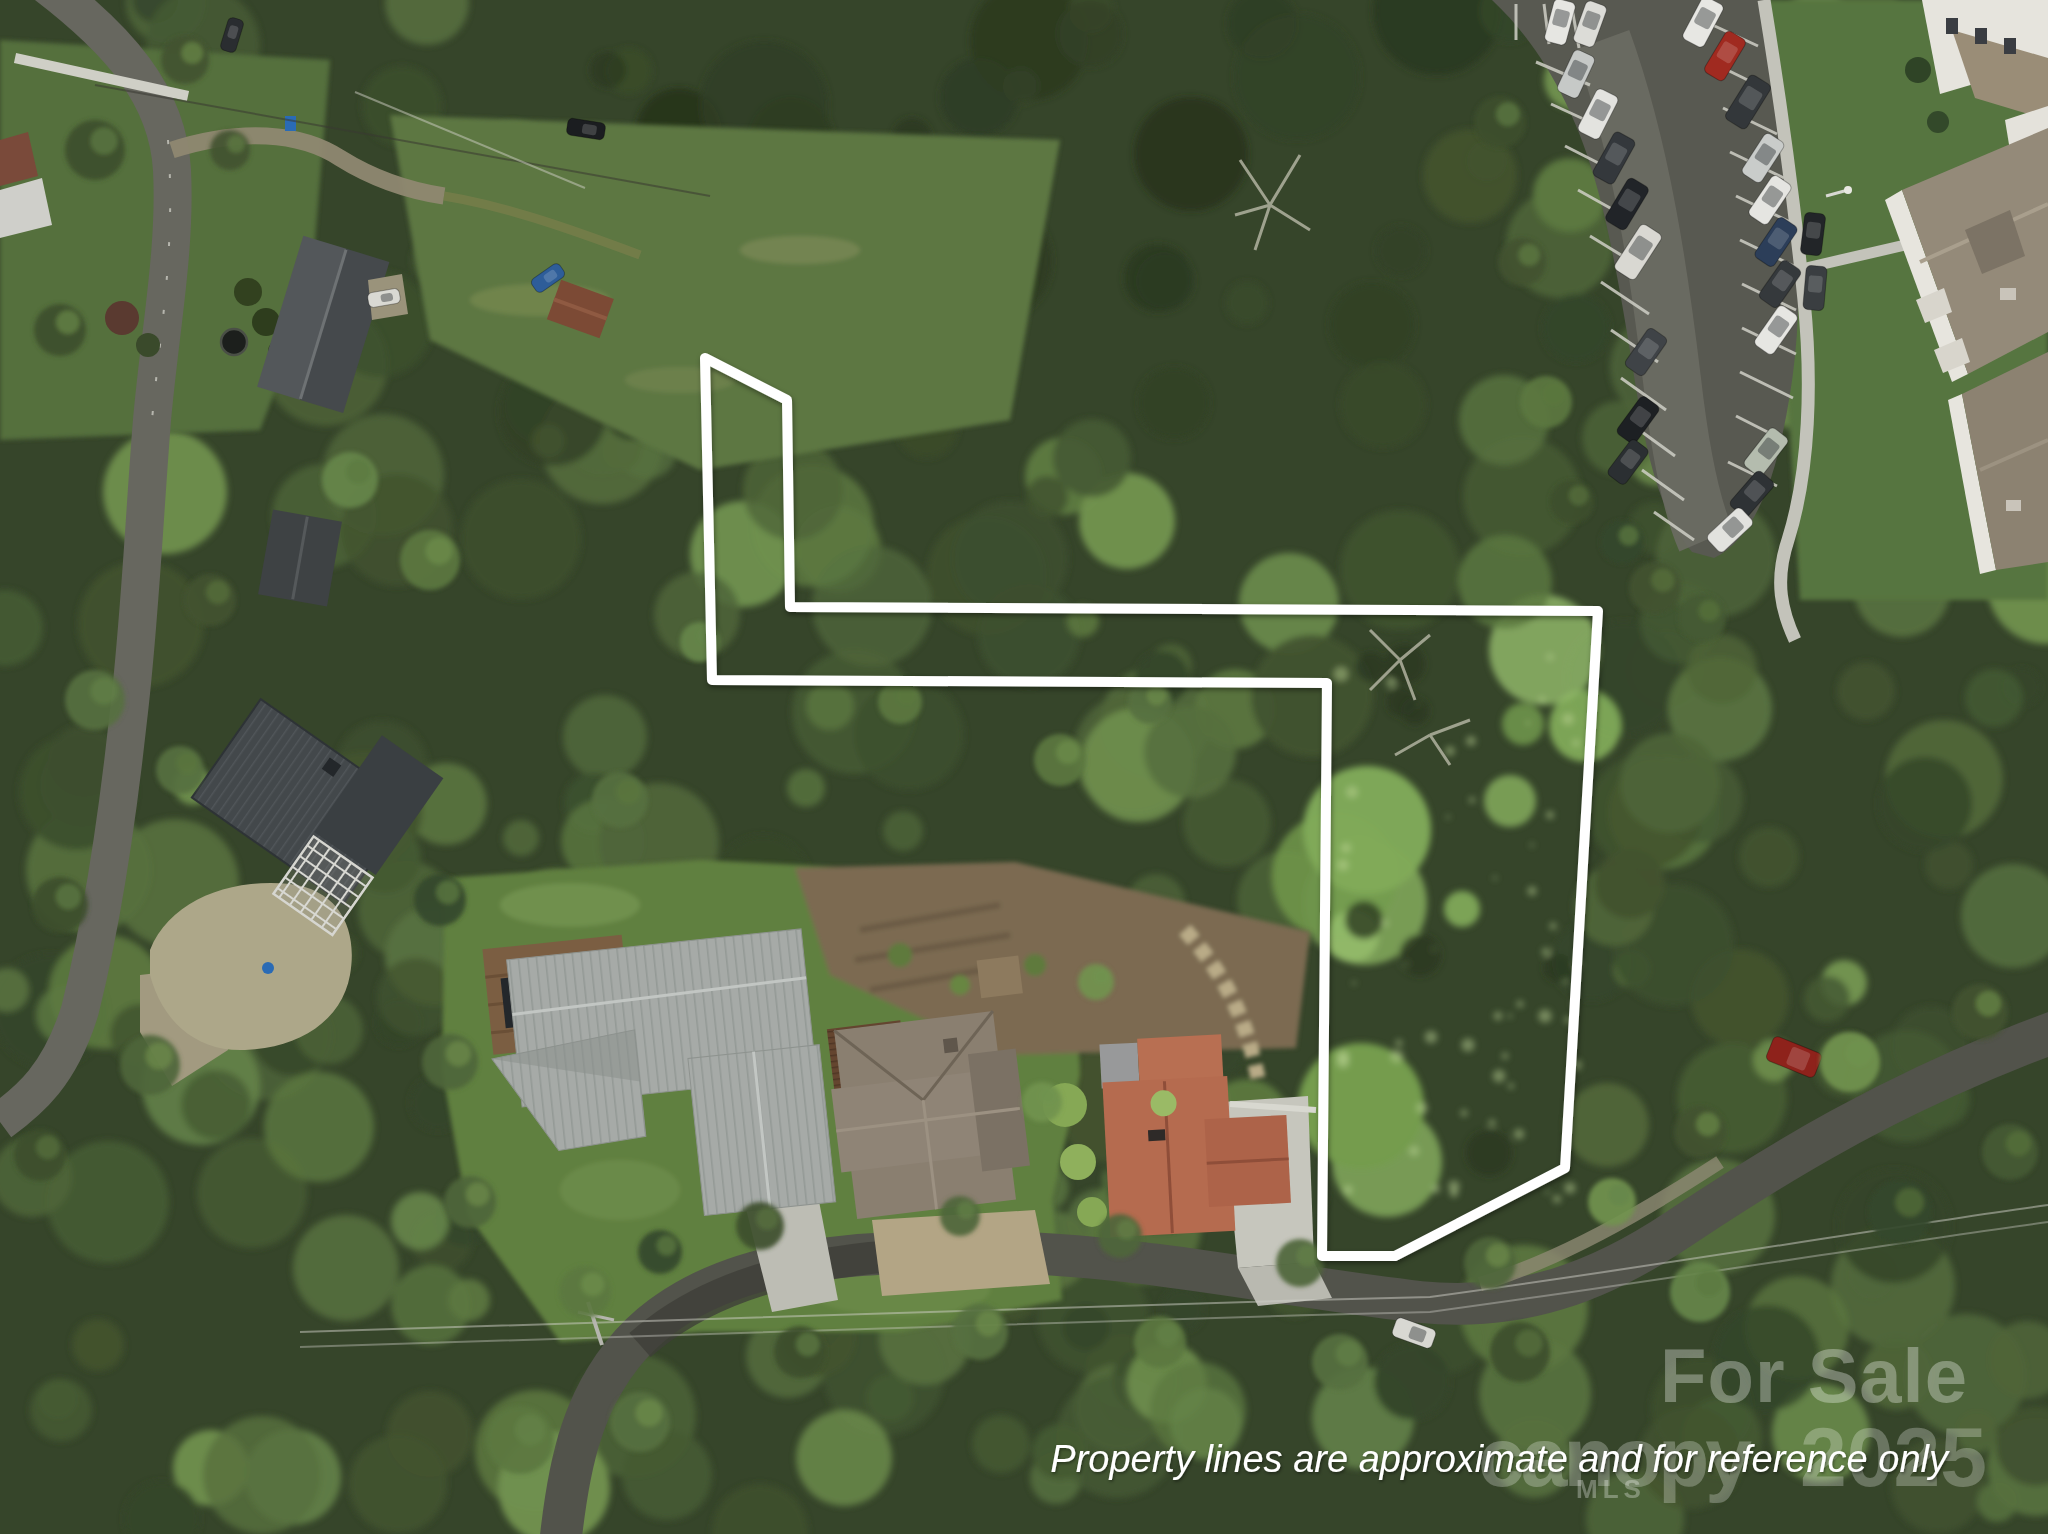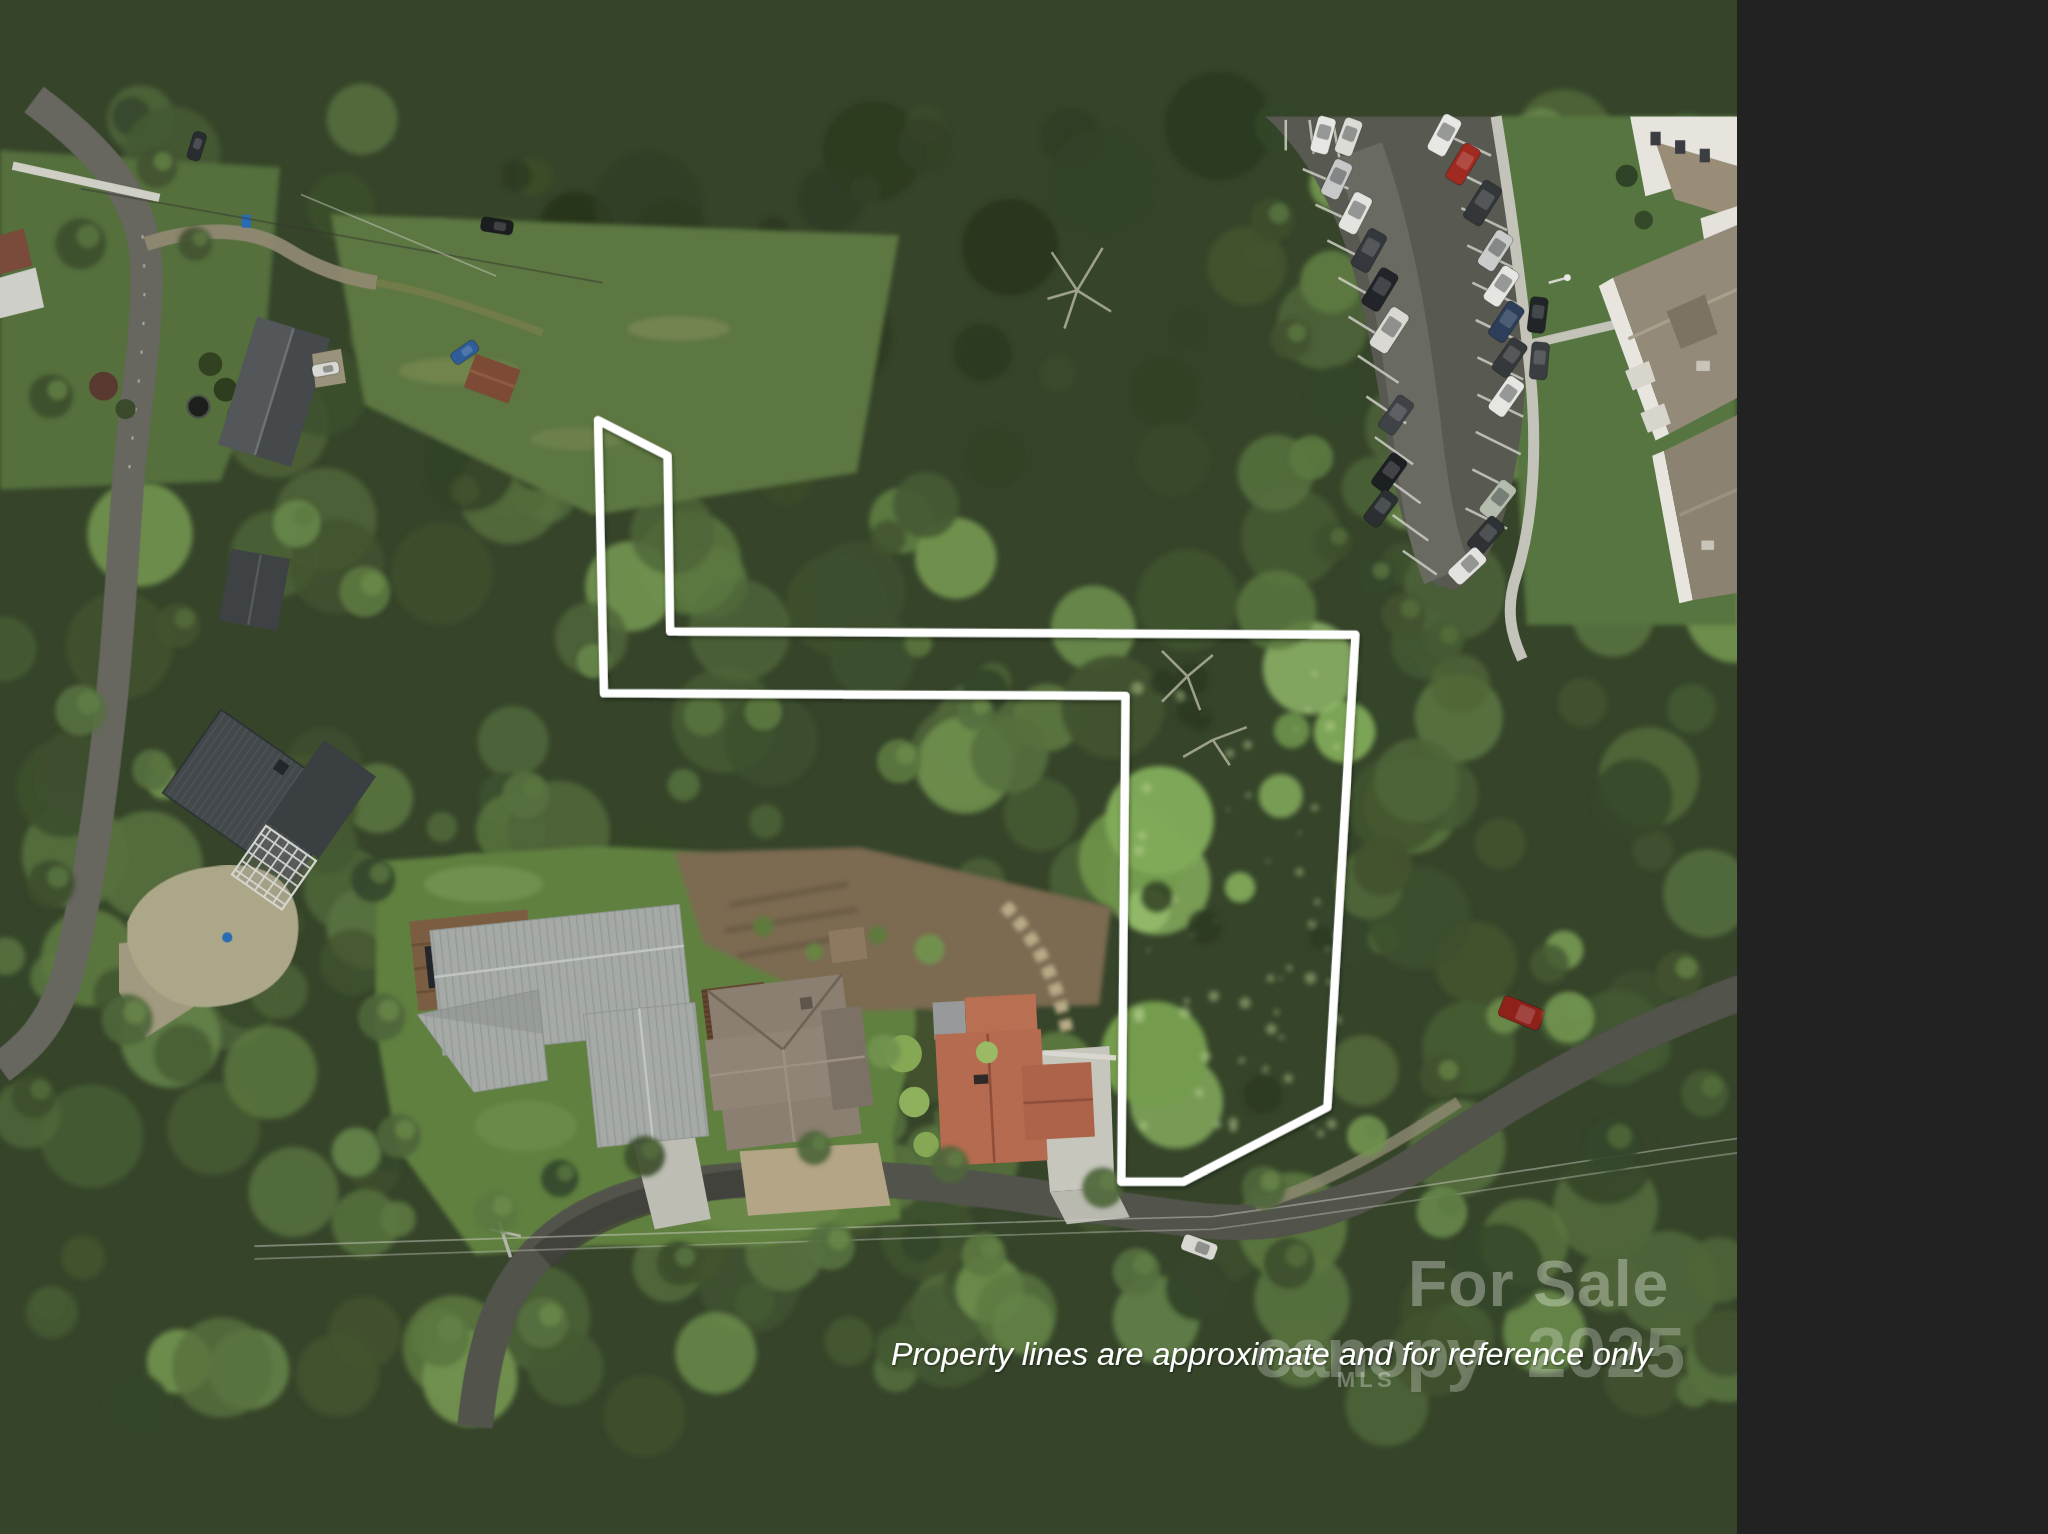--- a/index.html
+++ b/index.html
@@ -1,16 +1,16 @@
 <!DOCTYPE html>
 <html><head>
 <meta charset="utf-8">
 <style>
   html,body{margin:0;padding:0;background:#222;}
-  .stage{position:relative;width:1737px;height:1534px;overflow:hidden;background:#36452a;
+  .stage{position:relative;width:2048px;height:1534px;overflow:hidden;background:#36452a;
          font-family:"Liberation Sans", sans-serif;}
   svg{display:block;width:100%;height:100%;}
   text{font-family:"Liberation Sans","DejaVu Sans",sans-serif;}
   .disclaimer{font-style:italic;font-weight:500;}
   .wm-big{font-weight:bold;}
 </style>
 </head>
 <body>
 
 <div class="stage">

